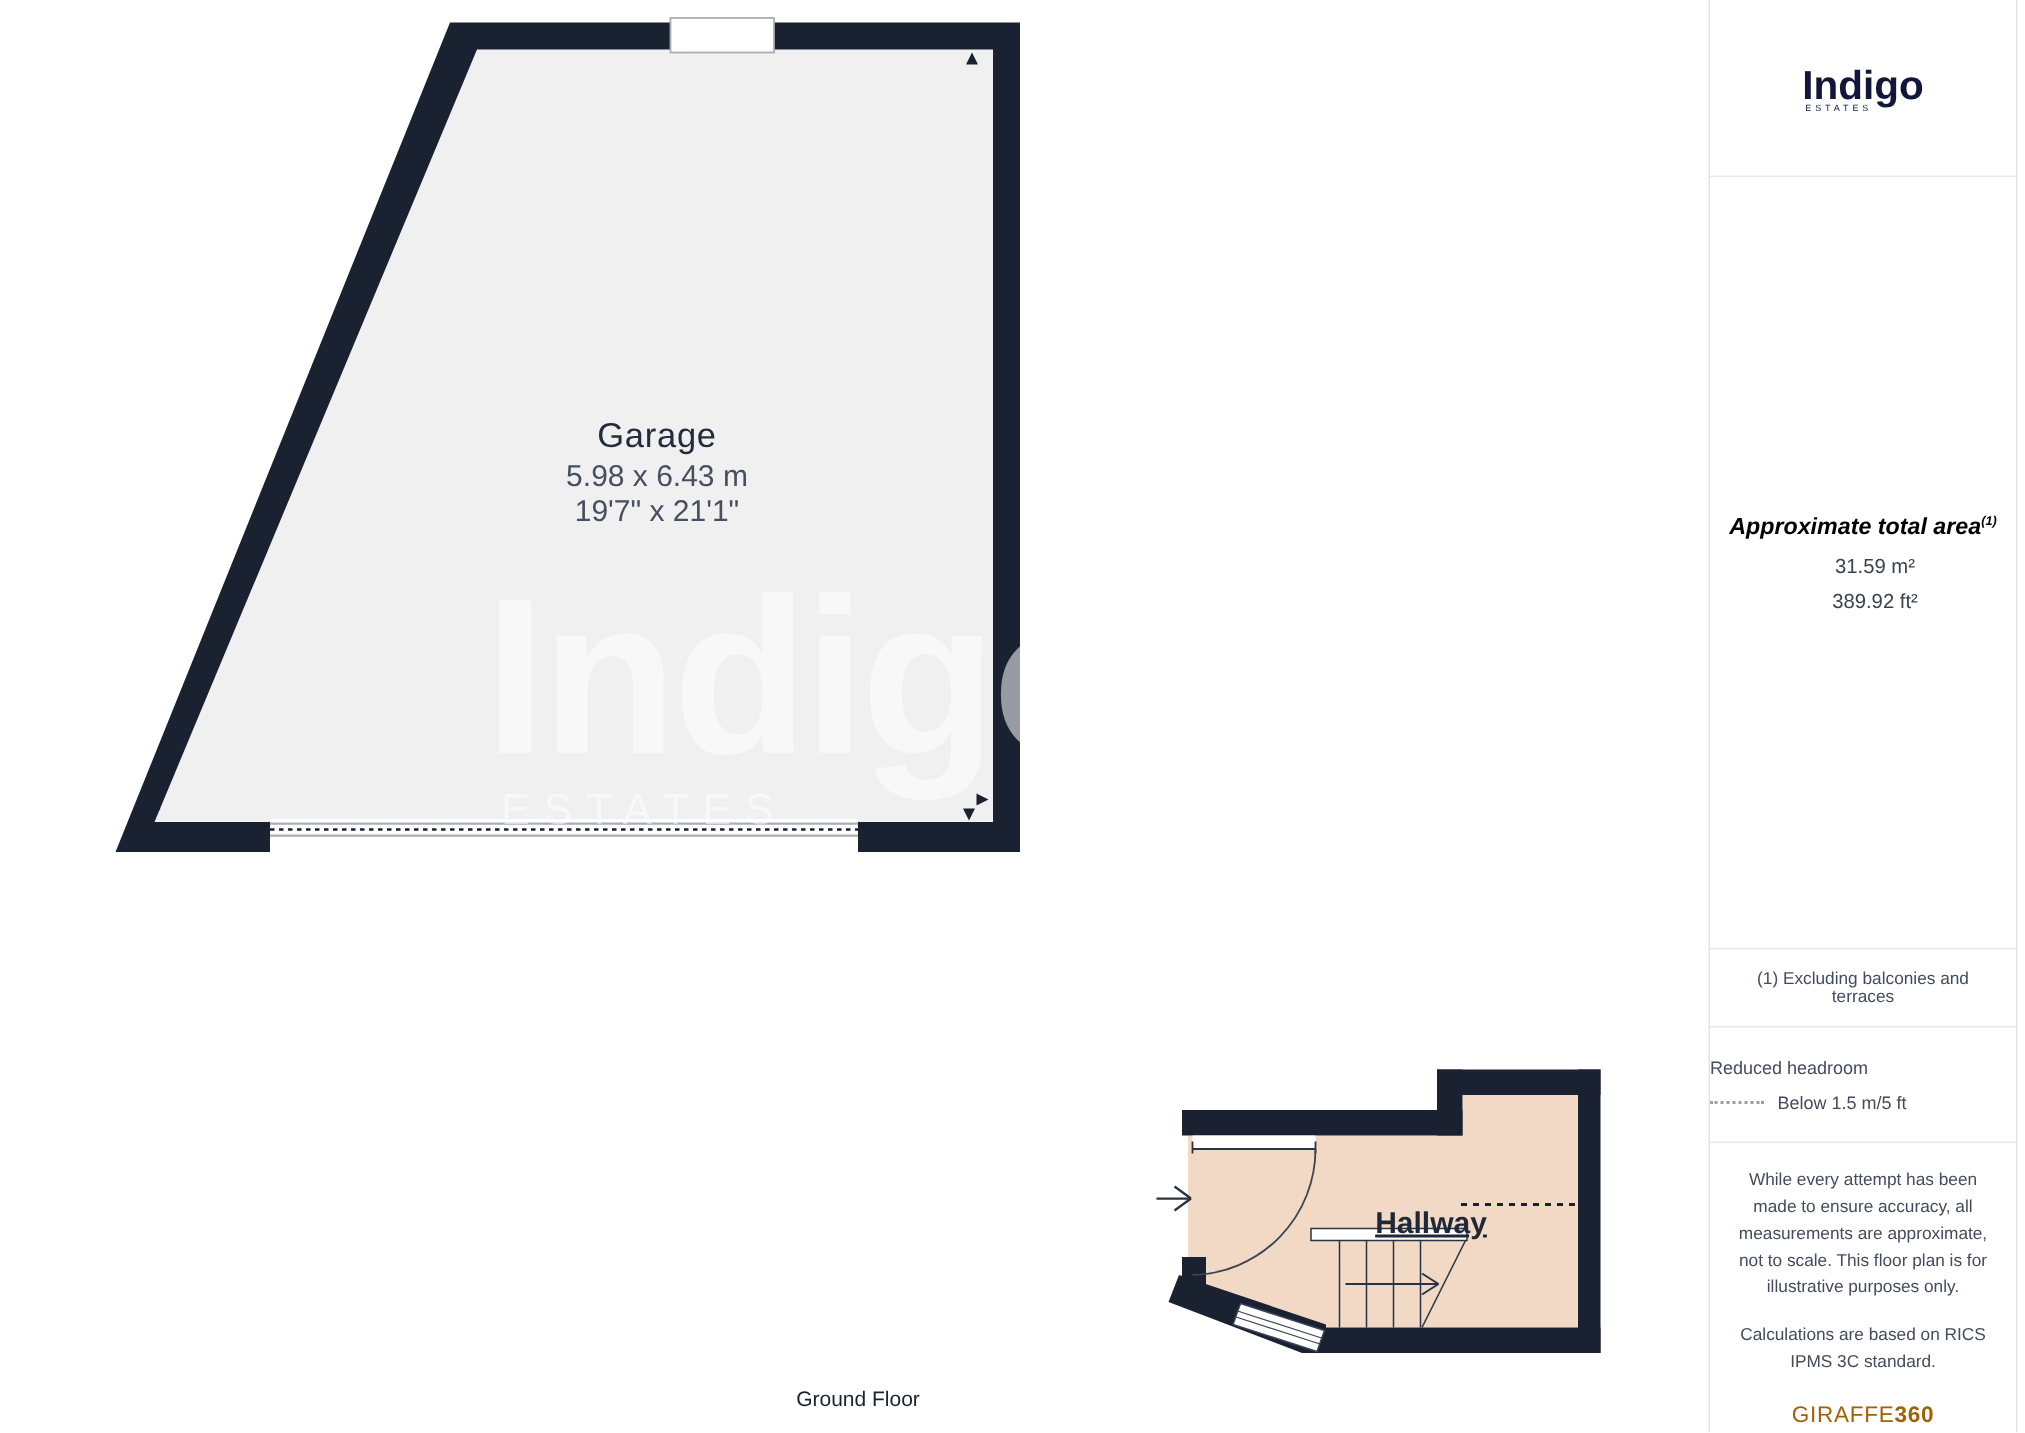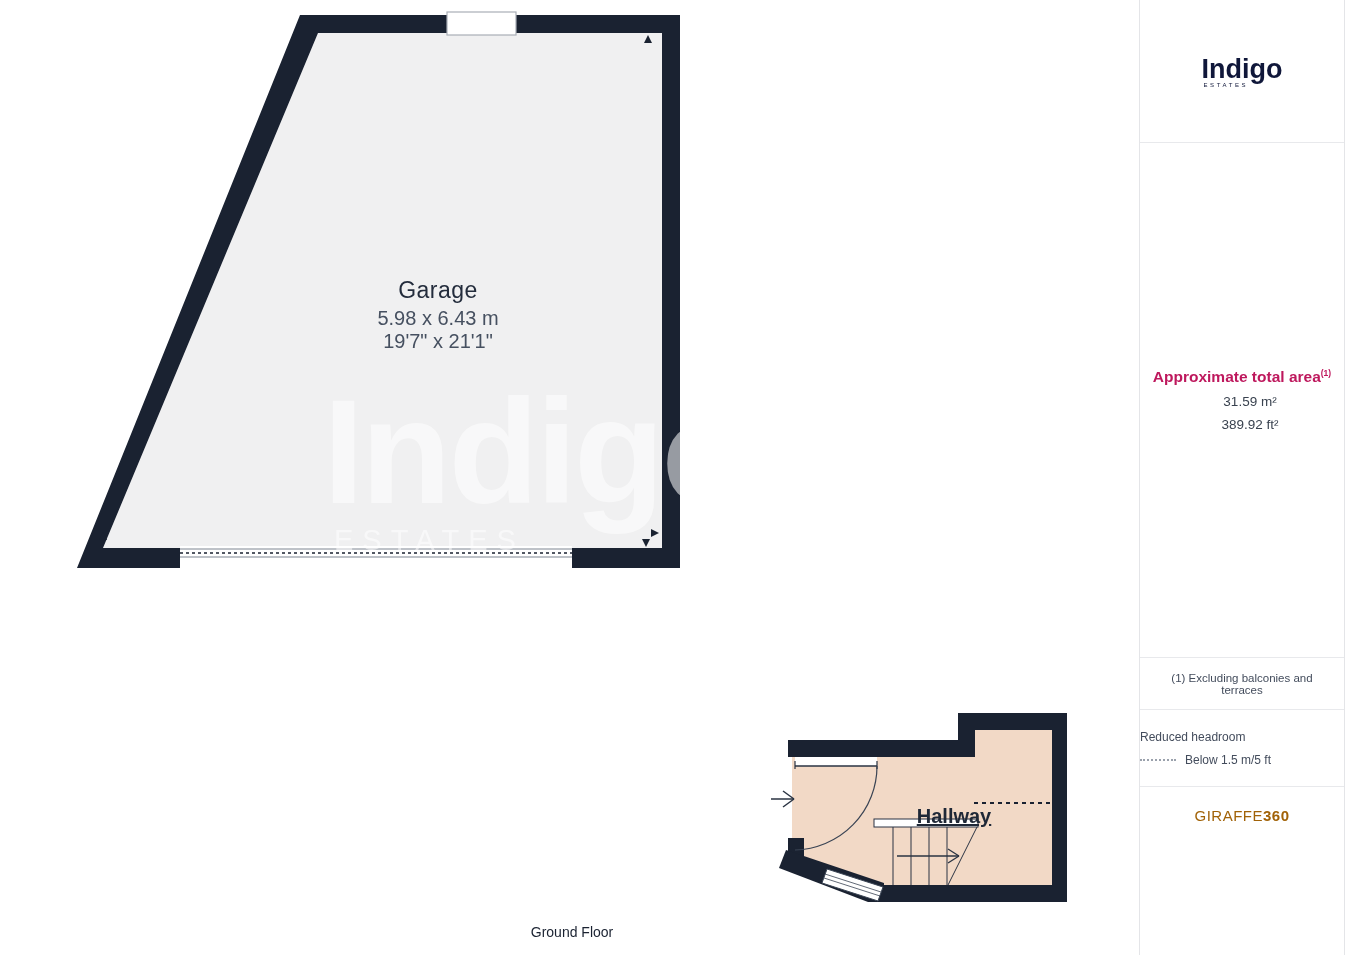--- a/index.html
+++ b/index.html
@@ -30,21 +30,21 @@
   .sidebar { position:absolute; left:1139px; top:0; width:206px; height:955px;
              background:#ffffff; border-left:1px solid #e4e5e8; border-right:1px solid #e4e5e8;
              display:flex; flex-direction:column; }
   .sb-section { border-bottom:1px solid #e8e9ec; }
   .sb-logo { height:143px; display:flex; align-items:center; justify-content:center; }
   .logo-box { display:inline-block; text-align:left; }
   .logo-main { display:block; font-size:27px; font-weight:bold; color:#10173a; letter-spacing:0px; }
   .logo-sub  { display:block; font-size:6px; letter-spacing:2.6px; color:#10173a; margin-top:-3px; padding-left:2px; }
 
   .sb-main { flex:0 0 515px; display:flex; flex-direction:column; align-items:center; justify-content:center; text-align:center; }
-  .area-title { font-size:15.5px; font-weight:bold; color:#be185d; }
+  .area-title { font-size:15.5px; font-weight:bold; color:#000000;font-style:italic; }
   .area-title .sup { font-size:8.5px; vertical-align:super; font-weight:bold; }
   .area-val { font-size:13.5px; color:#39424f; margin-top:8px;margin-left:16px; }
 
   .sb-footnote { flex:0 0 52px; display:flex; align-items:center; justify-content:center;
                  font-size:11.5px; color:#434c5c; text-align:center; padding:0 10px; }
 
   .sb-legend { flex:0 0 77px; display:flex; flex-direction:column; align-items:flex-start; justify-content:center; gap:9px; }
   .legend-title { font-size:12px; color:#434c5c; }
   .legend-row { font-size:12px; color:#434c5c; display:flex; align-items:center; }
   .dotted-swatch { display:inline-block; width:36px; height:0; border-top:2px dotted #9aa1ac; margin-right:9px; }
@@ -163,19 +163,21 @@
 
     <div class="sb-section sb-legend">
       <div class="legend-title">Reduced headroom</div>
       <div class="legend-row">
         <span class="dotted-swatch"></span>
         <span>Below 1.5 m/5 ft</span>
       </div>
     </div>
 
     <div class="sb-disclaimer">
+      <p>While every attempt has been made to ensure accuracy, all measurements are approximate, not to scale. This floor plan is for illustrative purposes only.</p>
+      <p>Calculations are based on RICS IPMS 3C standard.</p>
       <div class="brand-line">
         <span>GIRAFFE</span><span class="b360">360</span>
       </div>
     </div>
 
   </div>
 </div>
 
 </body></html>

